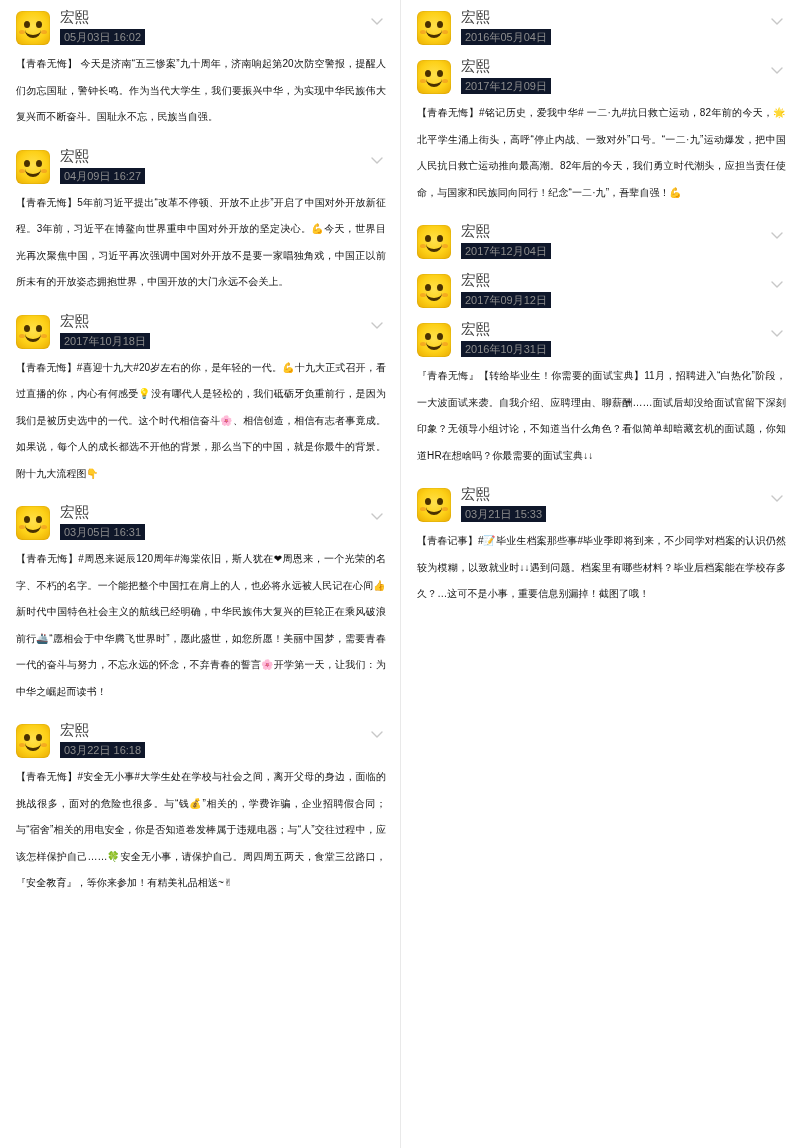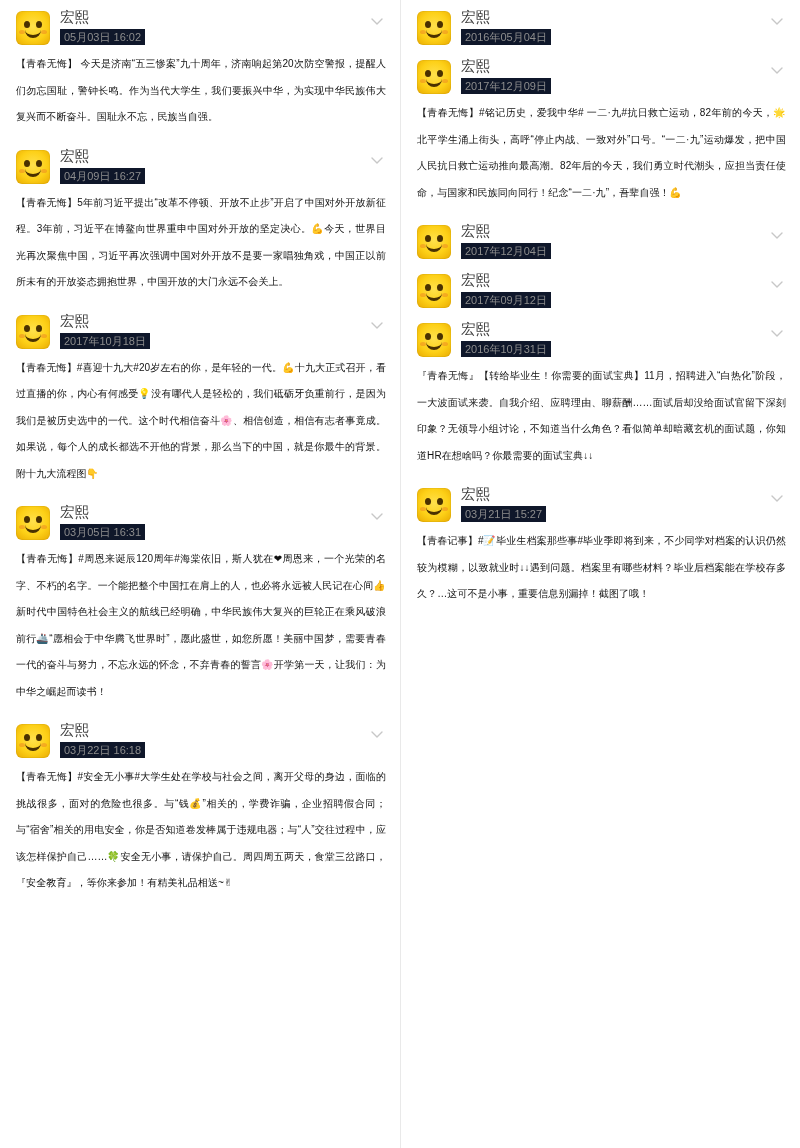--- a/index.html
+++ b/index.html
@@ -335,21 +335,21 @@
     <div class="post-head">
       <div class="avatar">
         <span class="eye l"></span>
             <span class="eye r"></span>
         <span class="cheek l"></span>
             <span class="cheek r"></span>
         <span class="mouth"></span>
       </div>
       <div class="meta">
         <div class="author">宏熙</div>
-        <div class="timestamp">03月21日 15:27</div>
+        <div class="timestamp">03月21日 15:33</div>
       </div>
       <div class="chevron">
         <svg viewBox="0 0 14 14" width="14" height="14">
               <path d="M2 5 L7 10 L12 5" fill="none" stroke="#9a9a9a" stroke-width="1.4" stroke-linecap="round" stroke-linejoin="round"></path>
             </svg>
       </div>
     </div>
     <div class="post-body">【青春记事】#📝毕业生档案那些事#毕业季即将到来，不少同学对档案的认识仍然较为模糊，以致就业时↓↓遇到问题。档案里有哪些材料？毕业后档案能在学校存多久？…这可不是小事，重要信息别漏掉！截图了哦！</div>
   </div>
     </div>

